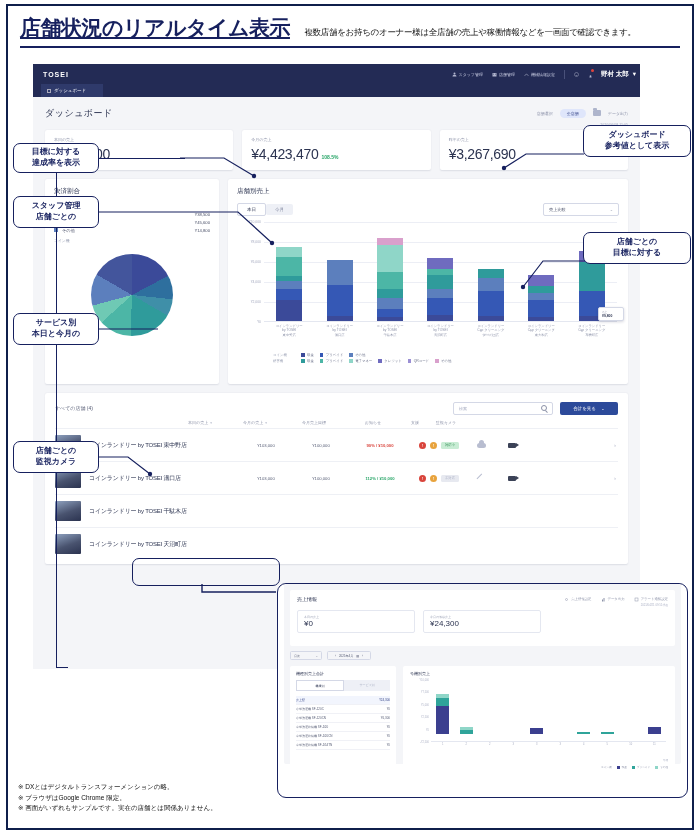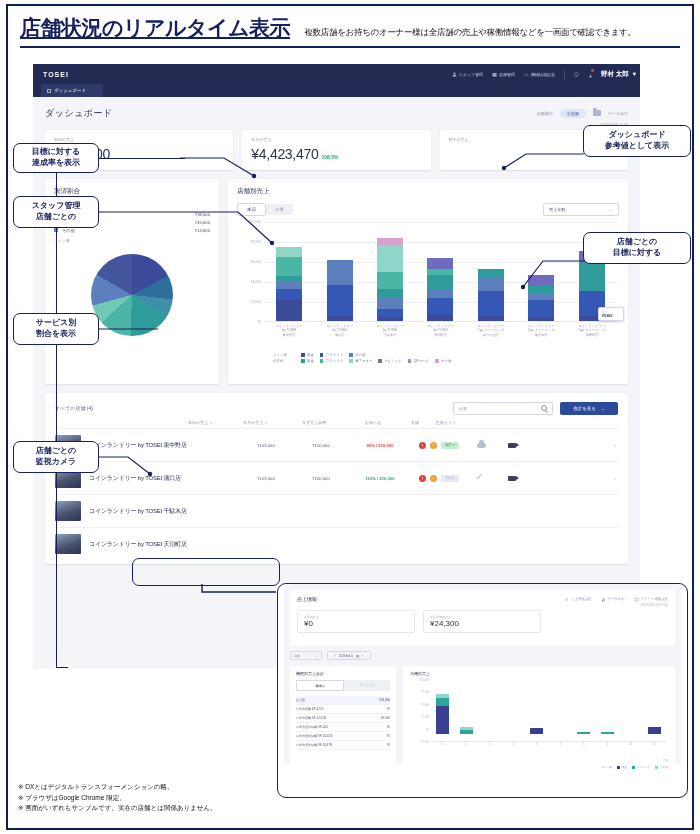--- a/index.html
+++ b/index.html
@@ -297,20 +297,21 @@
       <div class="kpi">
         <div class="kpi-lbl">本日の売上</div>
         <div><span class="kpi-val">¥101,500</span></div>
       </div>
       <div class="kpi">
         <div class="kpi-lbl">今月の売上</div>
         <div><span class="kpi-val">¥4,423,470</span><span class="kpi-pct">108.5%</span></div>
       </div>
       <div class="kpi">
         <div class="kpi-lbl">昨年の売上</div>
+        <div><span class="kpi-val">¥3,267,690</span></div>
       </div>
     </div>
 
     <div class="panels">
 
       <div class="panel-pay">
         <div class="panel-title">決済割合</div>
         <div class="pay-group">コイン機</div>
         <div class="pay-row">
           <span class="sw" style="background:#3b4a99"></span>
@@ -596,21 +597,21 @@
 
 <div class="callout" style="left:13px; top:196px; width:86px; height:32px;">
   <div><span>スタッフ管理</span><br><span>店舗ごとの</span></div>
 </div>
 <svg style="position:absolute; left:98px; top:205px; width:190px; height:45px; z-index:26;">
   <path d="M0 7 L140 7 L174 38" stroke="#16205e" stroke-width="1.2" fill="none"></path>
   <circle cx="174" cy="38" r="2.2" fill="#16205e"></circle>
 </svg>
 
 <div class="callout" style="left:13px; top:313px; width:86px; height:32px;">
-  <div><span>サービス別</span><br><span>割合を表示</span></div>
+  <div><span>サービス別</span><br><span>本日と今月の</span></div>
 </div>
 <svg style="position:absolute; left:98px; top:322px; width:80px; height:20px; z-index:26;">
   <path d="M0 7 L60 7" stroke="#16205e" stroke-width="1.2" fill="none"></path>
 </svg>
 
 <div class="callout" style="left:13px; top:441px; width:86px; height:32px;">
   <div><span>店舗ごとの</span><br><span>監視カメラ</span></div>
 </div>
 <svg style="position:absolute; left:98px; top:450px; width:80px; height:30px; z-index:26;">
   <path d="M0 7 L30 7 L52 24" stroke="#16205e" stroke-width="1.2" fill="none"></path>

